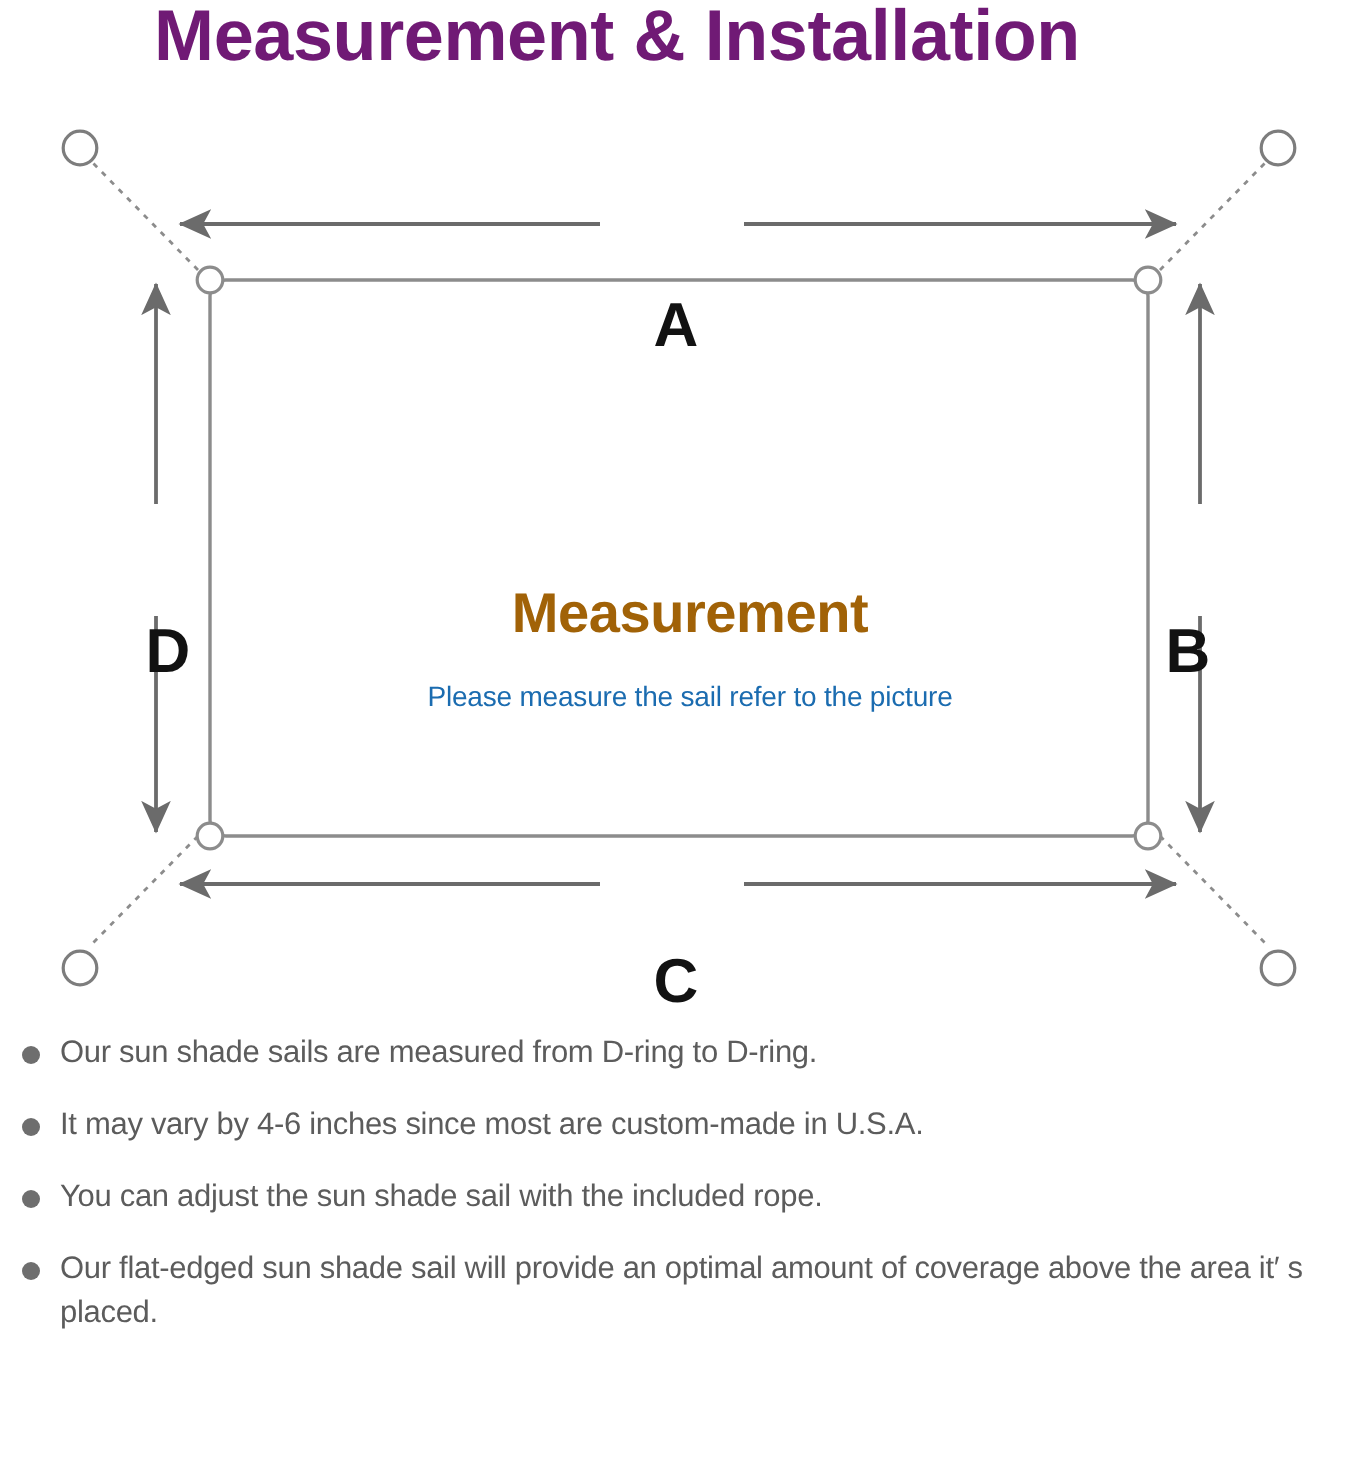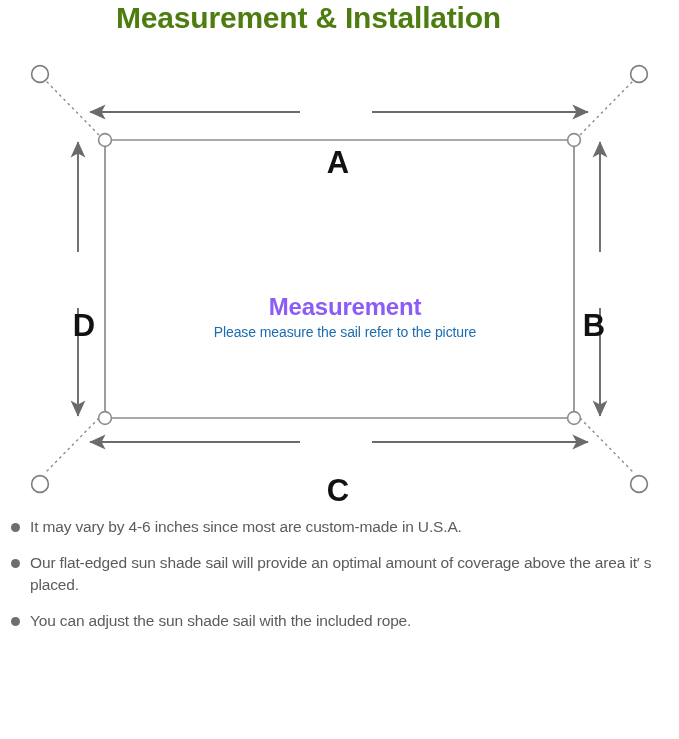--- a/index.html
+++ b/index.html
@@ -19,23 +19,23 @@
     width: 679px;
     height: 739px;
     background: #ffffff;
   }
   .title {
     position: absolute;
     top: 0px;
     left: 0;
     width: 617px;
     text-align: center;
-    font-size: 30px;
+    font-size: 36px;
     font-weight: bold;
-    color: #4d7c0f;
+    color: #701a75;
     letter-spacing: -0.2px;
     line-height: 36px;
     white-space: nowrap;
   }
   #diagram {
     position: absolute;
     top: 52px;
     left: 0;
     width: 679px;
     height: 450px;
@@ -55,31 +55,31 @@
   #letter-b { left: 570px; top: 258px; width: 48px; }
 
   .center-text {
     position: absolute;
     left: 135px;
     top: 240px;
     width: 420px;
     text-align: center;
   }
   .center-title {
-    font-size: 24px;
+    font-size: 28px;
     font-weight: bold;
-    color: #8b5cf6;
+    color: #a16207;
     line-height: 30px;
     letter-spacing: -0.2px;
   }
   .center-sub {
     font-size: 14px;
     color: #1b6cb0;
     line-height: 20px;
-    margin-top: 0;
+    margin-top: 16px;
     letter-spacing: -0.1px;
   }
 
   #notes {
     position: absolute;
     left: 0px;
     top: 516px;
     width: 679px;
   }
   .note-row {
@@ -166,25 +166,29 @@
 
     <div class="center-text">
       <div class="center-title">Measurement</div>
       <div class="center-sub">Please measure the sail refer to the picture</div>
     </div>
   </div>
 
   <div id="notes">
     <div class="note-row">
       <span class="note-bullet"></span>
+      <span class="note-text">Our sun shade sails are measured from D-ring to D-ring.</span>
+    </div>
+    <div class="note-row">
+      <span class="note-bullet"></span>
       <span class="note-text">It may vary by 4-6 inches since most are custom-made in U.S.A.</span>
     </div>
     <div class="note-row">
       <span class="note-bullet"></span>
-      <span class="note-text">Our flat-edged sun shade sail will provide an optimal amount of coverage above the area it′ s placed.</span>
+      <span class="note-text">You can adjust the sun shade sail with the included rope.</span>
     </div>
     <div class="note-row">
       <span class="note-bullet"></span>
-      <span class="note-text">You can adjust the sun shade sail with the included rope.</span>
+      <span class="note-text">Our flat-edged sun shade sail will provide an optimal amount of coverage above the area it′ s placed.</span>
     </div>
   </div>
 
 </div>
 
 </body></html>

